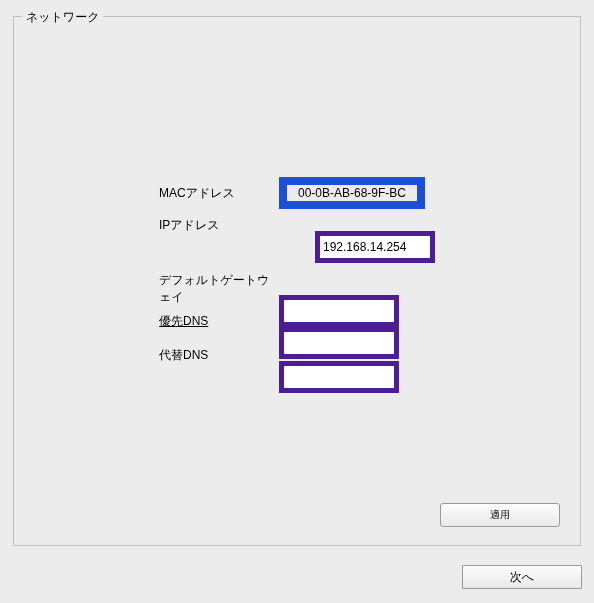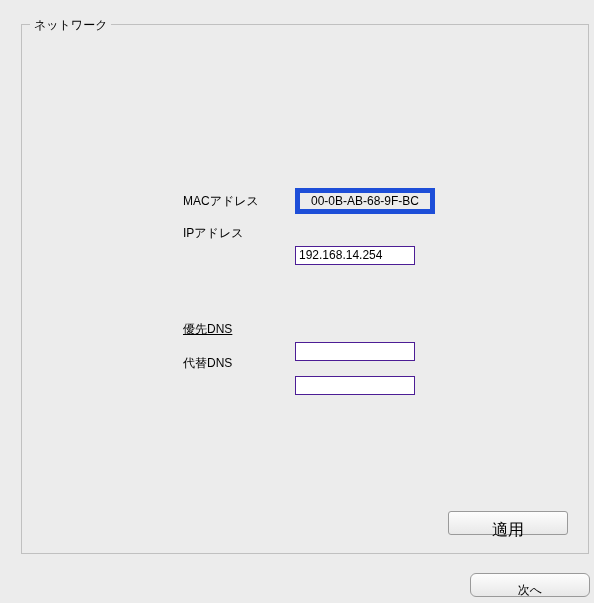--- a/index.html
+++ b/index.html
@@ -1,18 +1,18 @@
 <!DOCTYPE html>
 <html><head>
   <meta charset="utf-8">
   <style>
     * {
       box-sizing: border-box;
       margin: 0;
-      padding: 8px;
+      padding: 0;
     }
     body {
       font-family: "MS PGothic", "Meiryo", sans-serif;
       font-size: 12px;
       background: #ececec;
       width: 594px;
       height: 603px;
       position: relative;
     }
     .fieldset {
@@ -51,62 +51,62 @@
       width: 120px;
       font-size: 12px;
       color: #000;
     }
     .value-text {
       font-size: 12px;
       color: #000;
       padding: 2px 6px;
     }
     .highlight-box {
-      border: 5px solid #1d4ed8;
+      border: 8px solid #1d4ed8;
       padding: 1px 5px;
       display: inline-block;
     }
     .text-input {
       width: 120px;
-      height: 19px;
-      border: 1px solid #4c1d95;
+      height: 32px;
+      border: 5px solid #4c1d95;
       background: #fff;
       font-size: 12px;
       padding: 1px 3px;
       font-family: inherit;
       margin-top: 44px;
     }
     .apply-button {
       position: absolute;
       right: 20px;
       bottom: 18px;
       width: 120px;
       height: 24px;
       background: linear-gradient(#fdfdfd, #e8e8e8);
       border: 1px solid #9a9a9a;
       border-radius: 3px;
-      font-size: 16px;
+      font-size: 10px;
       font-family: inherit;
       cursor: pointer;
     }
     .next-button {
       position: absolute;
       right: 12px;
       bottom: 14px;
       width: 120px;
       height: 24px;
       background: linear-gradient(#fdfdfd, #e8e8e8);
       border: 1px solid #9a9a9a;
-      border-radius: 6px;
+      border-radius: 1px;
       font-size: 12px;
       font-family: inherit;
       cursor: pointer;
     }
     .row-mac { top: 166px; }
-    .row-ip { top: 198px; }
+    .row-ip { top: 198px; gap: 36px; }
     .row-subnet { top: 230px; }
     .row-gateway { top: 262px; }
     .row-dns1 { top: 294px; text-decoration: underline; }
     .row-dns2 { top: 328px; }
   </style>
 </head>
 <body>
 
 <div class="fieldset">
   <div class="legend">ネットワーク</div>
@@ -120,20 +120,24 @@
     </div>
 
     <div class="row row-ip">
       <div class="row-label">IPアドレス</div>
       <input type="text" class="text-input" value="192.168.14.254" style="">
     </div>
 
     <div class="row row-subnet">
     </div>
 
+    <div class="row row-gateway">
+      <div class="row-label">デフォルトゲートウェイ</div>
+      <input type="text" class="text-input" value="" style="">
+    </div>
 
     <div class="row row-dns1">
       <div class="row-label">優先DNS</div>
       <input type="text" class="text-input" value="" style="">
     </div>
 
     <div class="row row-dns2">
       <div class="row-label">代替DNS</div>
       <input type="text" class="text-input" value="" style="">
     </div>

